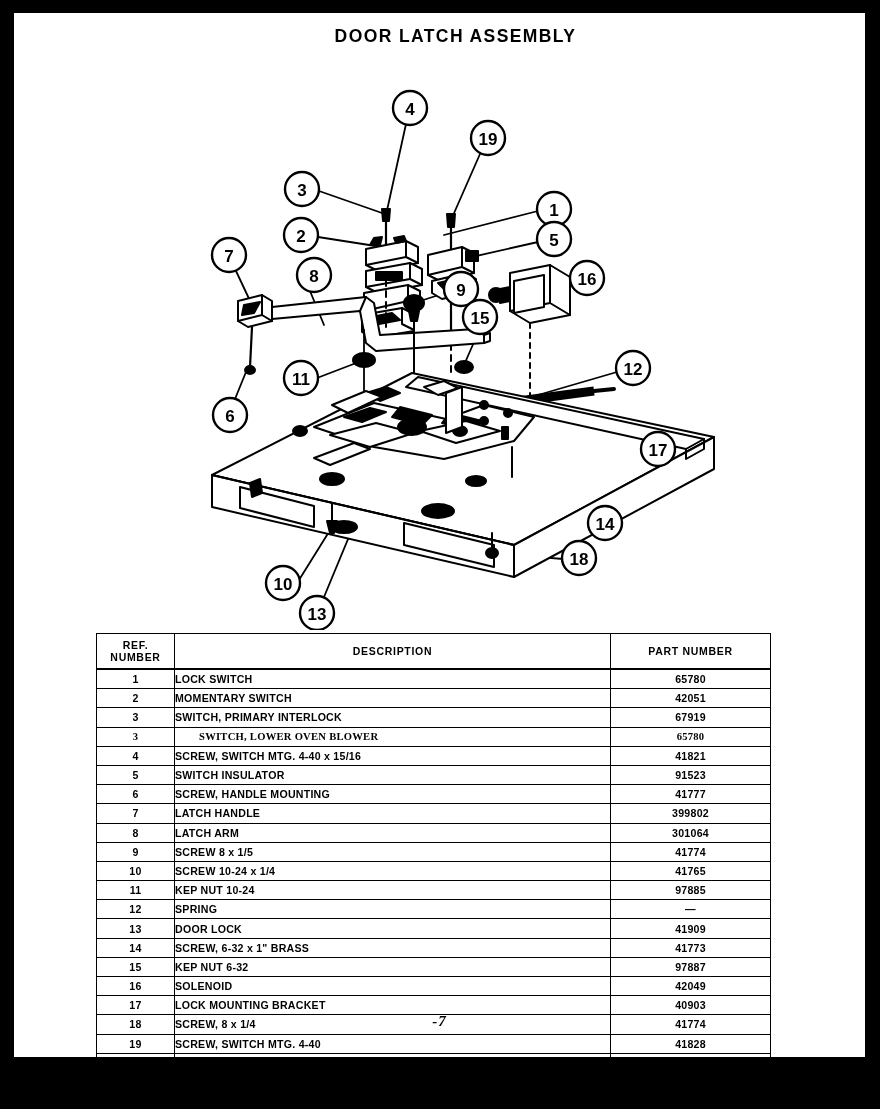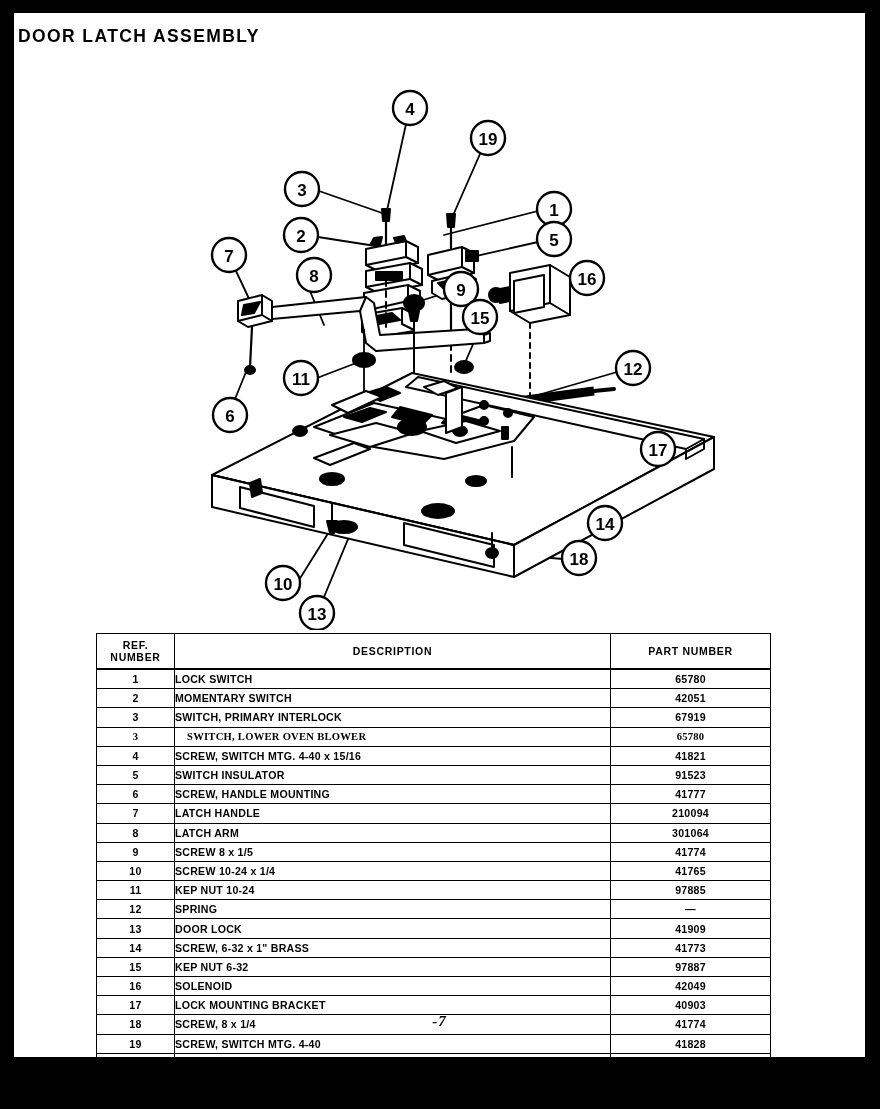--- a/index.html
+++ b/index.html
@@ -35,23 +35,24 @@
     left: 0;
     bottom: 0;
     width: 880px;
     height: 52px;
     background: #000;
   }
 
   
   .title-block {
     position: absolute;
-    left: 4px;
+    left: 16px;
     top: 12px;
     width: 851px;
+    text-align: center;
   }
   .title-line {
     font-weight: bold;
     font-size: 17.5px;
     letter-spacing: 1.4px;
     color: #000;
     line-height: 1.35;
     white-space: pre;
   }
 
@@ -109,21 +110,21 @@
   td.c-desc { text-align: left; padding-left: 12px; }
   td.c-part { text-align: center; }
 
   
   tr.typed td {
     font-family: "Liberation Serif", serif;
     font-weight: bold;
     letter-spacing: 1.1px;
     font-size: 11px;
   }
-  tr.typed td.c-desc { padding-left: 12px; }
+  tr.typed td.c-desc { padding-left: 24px; }
 
   .dash { letter-spacing: 0; font-size: 13px; line-height: 0.6; }
 
   
   .page-num {
     position: absolute;
     left: 0;
     top: 1000px;
     width: 851px;
     text-align: center;
@@ -399,21 +400,21 @@
               <td class="c-part">91523</td>
             </tr>
             <tr>
               <td class="c-ref">6</td>
               <td class="c-desc">SCREW, HANDLE MOUNTING</td>
               <td class="c-part">41777</td>
             </tr>
             <tr>
               <td class="c-ref">7</td>
               <td class="c-desc">LATCH HANDLE</td>
-              <td class="c-part">210094</td>
+              <td class="c-part">399802</td>
             </tr>
             <tr>
               <td class="c-ref">8</td>
               <td class="c-desc">LATCH ARM</td>
               <td class="c-part">301064</td>
             </tr>
             <tr>
               <td class="c-ref">9</td>
               <td class="c-desc">SCREW 8 x 1/5</td>
               <td class="c-part">41774</td>

